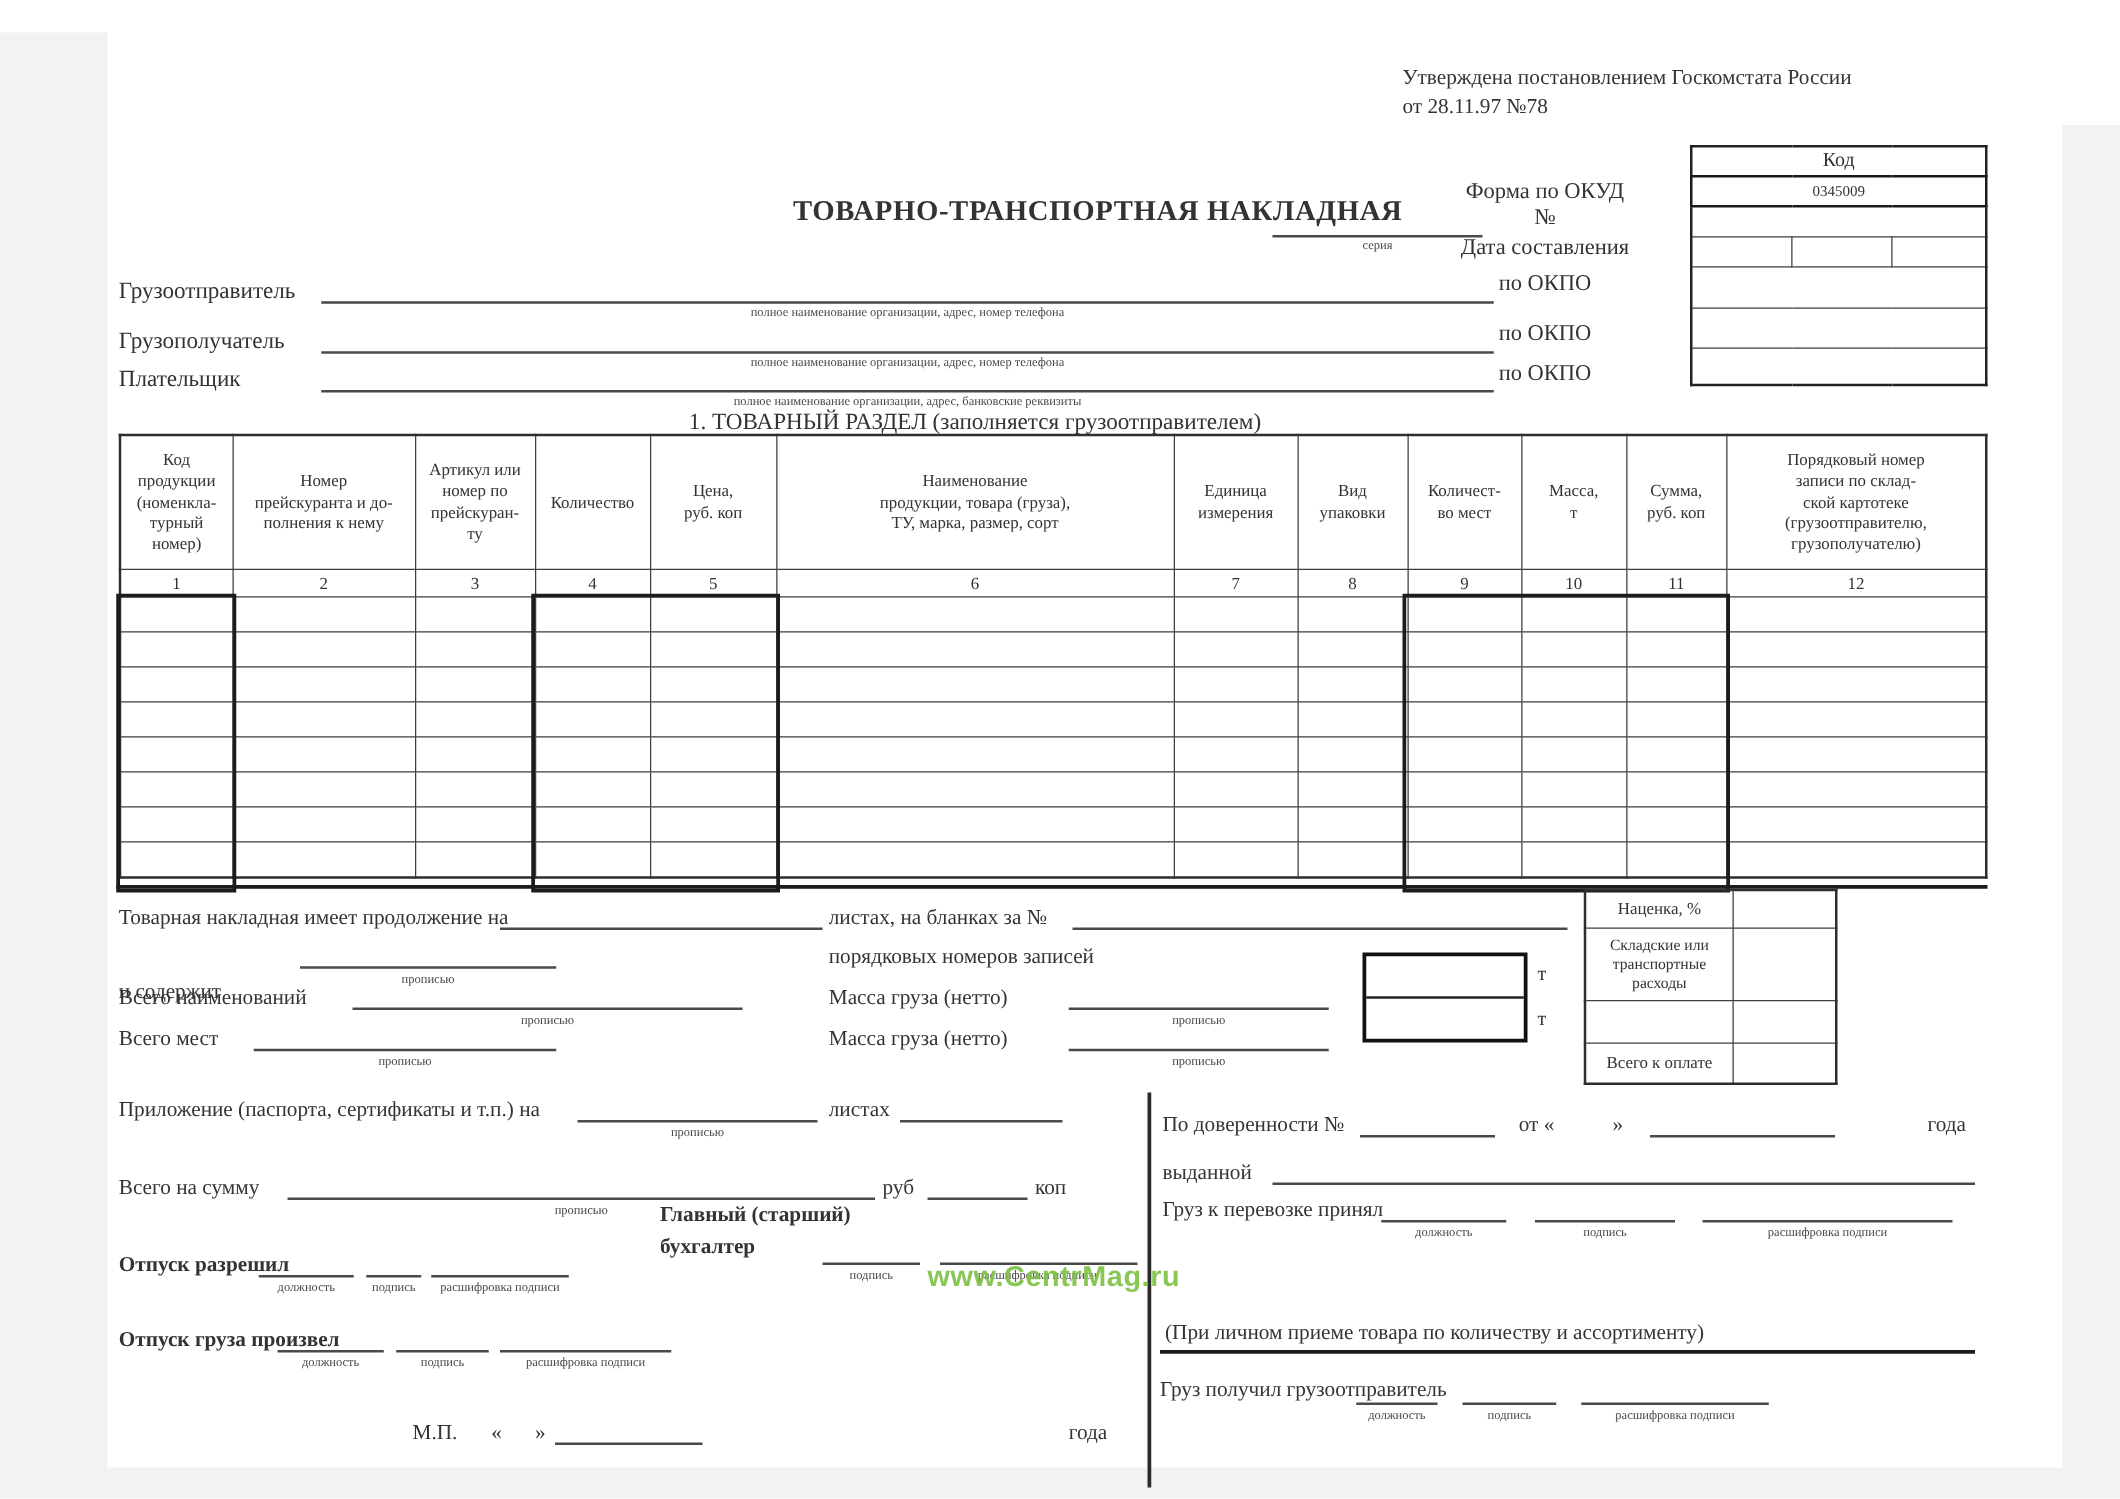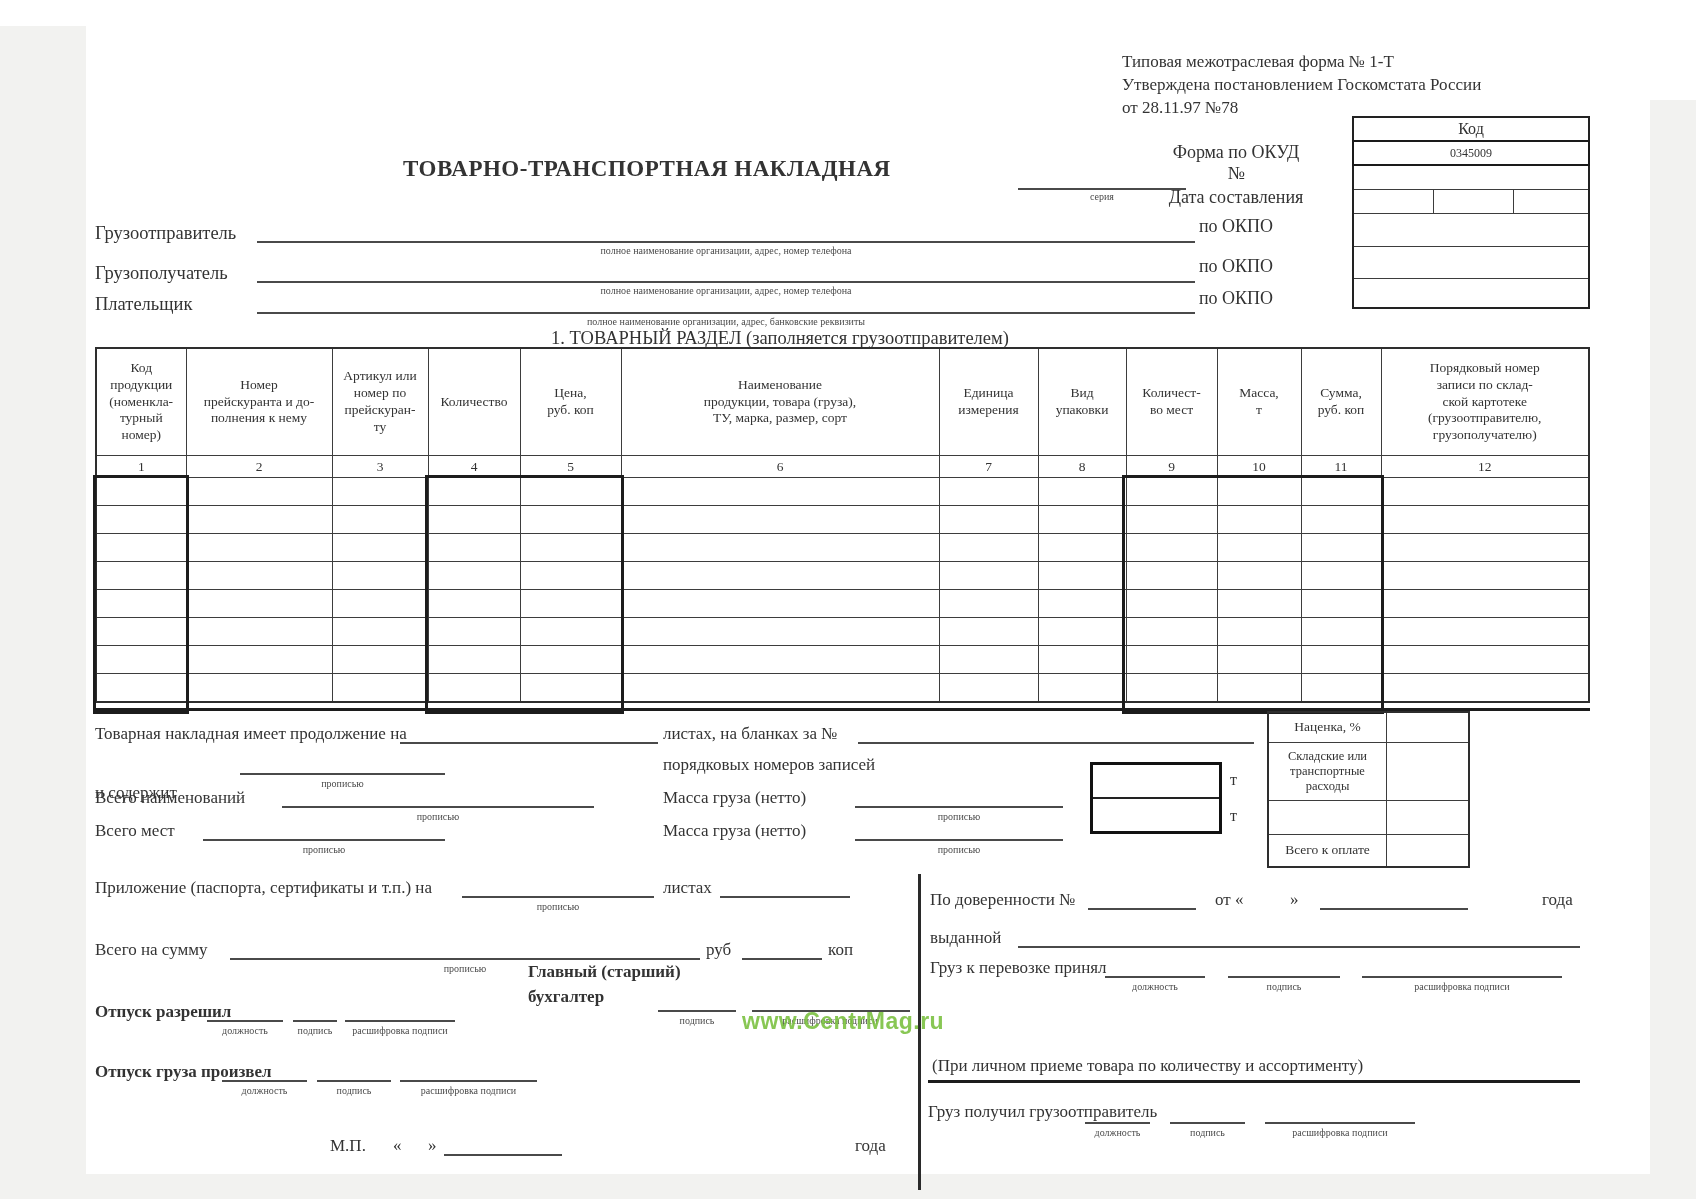--- a/index.html
+++ b/index.html
@@ -47,26 +47,25 @@
 </head>
 <body>
 
 <div id="page">
 
   <div class="edge" style="left:0;top:26px;width:86px;height:1173px;"></div>
   <div class="edge" style="left:1650px;top:100px;width:46px;height:1099px;"></div>
   <div class="edge" style="left:86px;top:1174px;width:1564px;height:25px;"></div>
 
   <div id="note">
-    <div>Типовая межотраслевая форма № 1-Т</div>
     <div>Утверждена постановлением Госкомстата России</div>
     <div>от 28.11.97 №78</div>
   </div>
 
-  <div class="t b" style="left:403px;top:155px;width:700px;text-align:left;font-size:23px;letter-spacing:.5px;">ТОВАРНО-ТРАНСПОРТНАЯ НАКЛАДНАЯ</div>
+  <div class="t b" style="left:422px;top:155px;width:700px;text-align:right;font-size:23px;letter-spacing:.5px;">ТОВАРНО-ТРАНСПОРТНАЯ НАКЛАДНАЯ</div>
 
   <div class="ln" style="left:1018px;top:168px;width:168px;"></div>
   <div class="hint" style="left:1018px;top:191px;width:168px;">серия</div>
 
   <div class="t ralign" style="left:1130px;top:142px;width:212px;font-size:18px;">Форма по ОКУД</div>
   <div class="t ralign" style="left:1130px;top:163px;width:212px;font-size:18px;">№</div>
   <div class="t ralign" style="left:1130px;top:187px;width:212px;font-size:18px;">Дата составления</div>
   <div class="t ralign" style="left:1130px;top:216px;width:212px;font-size:18px;">по ОКПО</div>
   <div class="t ralign" style="left:1130px;top:256px;width:212px;font-size:18px;">по ОКПО</div>
   <div class="t ralign" style="left:1130px;top:288px;width:212px;font-size:18px;">по ОКПО</div>

